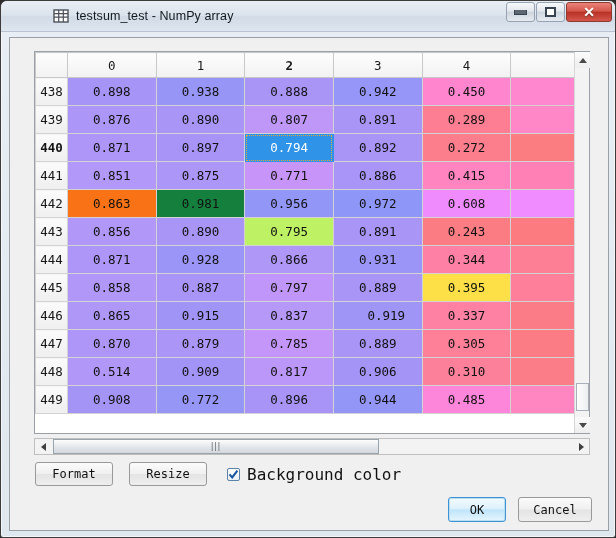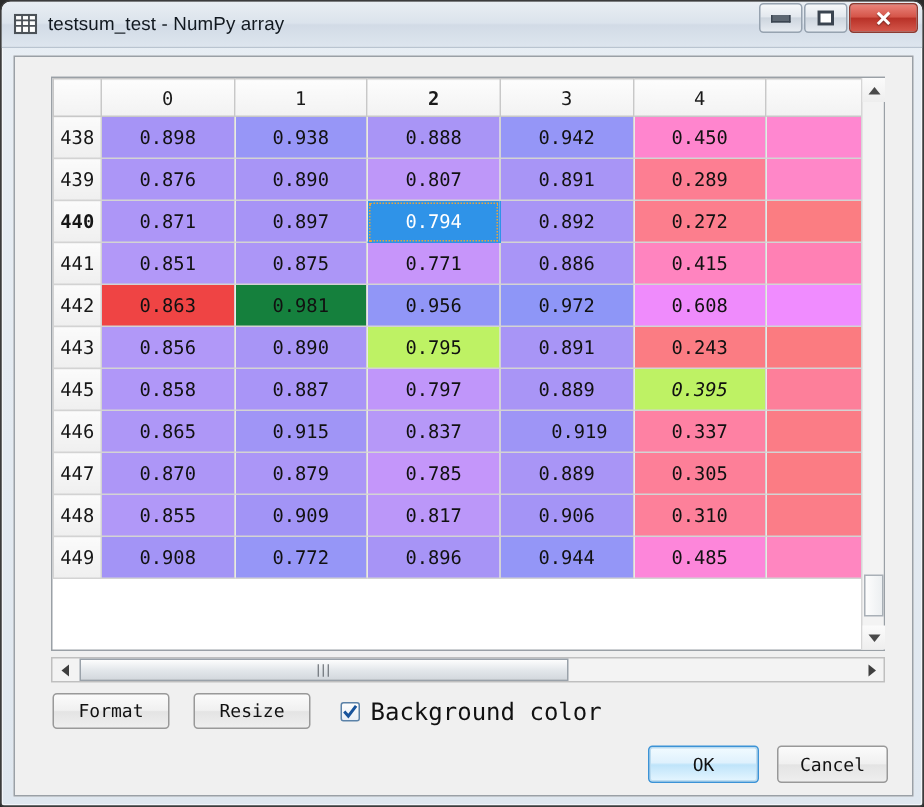--- a/index.html
+++ b/index.html
@@ -17,20 +17,21 @@
     box-shadow:inset 0 0 0 1px rgba(255,255,255,.6);
     overflow:hidden;
   }
   
   .titlebar{
     position:relative;height:30px;
     background:linear-gradient(180deg,#e9eef3 0%,#dbe3ec 48%,#d2dbe6 52%,#dde5ee 100%);
     border-bottom:1px solid #b9c4d0;
     display:flex;align-items:center;
     border-radius:6px 6px 0 0;
+    padding-left:44px;
   }
   .win-icon{
     width:16px;height:16px;margin-left:8px;margin-right:7px;
     display:block;flex:none;
   }
   .win-title{
     font-size:12.5px;color:#11181f;letter-spacing:.1px;
     white-space:nowrap;
   }
   .win-btns{position:absolute;right:2px;top:1px;display:flex;}
@@ -167,21 +168,21 @@
     box-sizing:border-box;flex:none;
   }
   .chk svg{display:block;}
   .chk-label{
     margin-left:7px;font-family:"DejaVu Sans Mono","Liberation Mono",monospace;
     font-size:16px;color:#111;white-space:nowrap;
   }
   
   .dlg-btns{position:absolute;right:16px;top:459px;display:flex;}
   .btn-ok{
-    width:74px;height:25px;margin-right:12px;
+    width:58px;height:25px;margin-right:12px;
     border:1px solid #3c93d6;border-radius:3px;
     background:linear-gradient(180deg,#f2fbff 0%,#dff1fd 45%,#bfe4fa 52%,#e6f6ff 100%);
     box-shadow:0 0 0 1px #bcdcf0 inset;
   }
   .btn-cancel{width:74px;height:25px;}
 </style>
 </head>
 <body>
 
 <div class="window">
@@ -257,43 +258,52 @@
                 <td class="rowhead">441</td>
                 <td class="cell" style="background-color: rgb(178, 152, 248);">0.851</td>
                 <td class="cell" style="background-color: rgb(172, 150, 247);">0.875</td>
                 <td class="cell" style="background-color: rgb(199, 149, 250);">0.771</td>
                 <td class="cell" style="background-color: rgb(169, 149, 247);">0.886</td>
                 <td class="cell" style="background-color: rgb(255, 132, 191);">0.415</td>
                 <td class="cell sliver" style="background-color: rgb(255, 128, 180);"></td>
               </tr>
               <tr>
                 <td class="rowhead">442</td>
-                <td class="cell" style="background-color: #ef4444; margin-top: 12px;">0.863</td>
+                <td class="cell" style="background-color: #f97316; margin-top: 12px;">0.863</td>
                 <td class="cell" style="background-color: #15803d;">0.981</td>
                 <td class="cell" style="background-color: rgb(145, 150, 247);">0.956</td>
                 <td class="cell" style="background-color: rgb(142, 150, 247);">0.972</td>
                 <td class="cell" style="background-color: rgb(239, 139, 252);">0.608</td>
                 <td class="cell sliver" style="background-color: rgb(240, 140, 255);"></td>
               </tr>
               <tr>
                 <td class="rowhead">443</td>
                 <td class="cell" style="background-color: rgb(177, 152, 248);">0.856</td>
                 <td class="cell" style="background-color: rgb(168, 149, 246);">0.890</td>
                 <td class="cell" style="background-color: #bef264;">0.795</td>
                 <td class="cell" style="background-color: rgb(168, 149, 246);">0.891</td>
                 <td class="cell" style="background-color: rgb(251, 124, 131);">0.243</td>
                 <td class="cell sliver" style="background-color: rgb(251, 123, 128);"></td>
               </tr>
               <tr>
+                <td class="rowhead">444</td>
+                <td class="cell" style="background-color: rgb(173, 150, 247);">0.871</td>
+                <td class="cell" style="background-color: rgb(155, 149, 247);">0.928</td>
+                <td class="cell" style="background-color: rgb(174, 151, 247);">0.866</td>
+                <td class="cell" style="background-color: rgb(154, 149, 247);">0.931</td>
+                <td class="cell" style="background-color: rgb(254, 129, 165);">0.344</td>
+                <td class="cell sliver" style="background-color: rgb(253, 127, 149);"></td>
+              </tr>
+              <tr>
                 <td class="rowhead">445</td>
                 <td class="cell" style="background-color: rgb(176, 151, 248);">0.858</td>
                 <td class="cell" style="background-color: rgb(169, 149, 247);">0.887</td>
                 <td class="cell" style="background-color: rgb(192, 150, 250);">0.797</td>
                 <td class="cell" style="background-color: rgb(169, 149, 246);">0.889</td>
-                <td class="cell" style="background-color: #bef264; font-style: italic;">0.395</td>
+                <td class="cell" style="background-color: #fde047;">0.395</td>
                 <td class="cell sliver" style="background-color: rgb(253, 127, 154);"></td>
               </tr>
               <tr>
                 <td class="rowhead">446</td>
                 <td class="cell" style="background-color: rgb(174, 151, 247);">0.865</td>
                 <td class="cell" style="background-color: rgb(160, 149, 246);">0.915</td>
                 <td class="cell" style="background-color: rgb(182, 152, 248);">0.837</td>
                 <td class="cell" style="background-color: rgb(158, 149, 246); padding-left: 17px;">0.919</td>
                 <td class="cell" style="background-color: rgb(254, 129, 163);">0.337</td>
                 <td class="cell sliver" style="background-color: rgb(251, 124, 134);"></td>
@@ -302,21 +312,21 @@
                 <td class="rowhead">447</td>
                 <td class="cell" style="background-color: rgb(173, 150, 247);">0.870</td>
                 <td class="cell" style="background-color: rgb(171, 150, 247);">0.879</td>
                 <td class="cell" style="background-color: rgb(196, 150, 250);">0.785</td>
                 <td class="cell" style="background-color: rgb(169, 149, 246);">0.889</td>
                 <td class="cell" style="background-color: rgb(253, 127, 152);">0.305</td>
                 <td class="cell sliver" style="background-color: rgb(251, 124, 132);"></td>
               </tr>
               <tr>
                 <td class="rowhead">448</td>
-                <td class="cell" style="background-color: rgb(177, 152, 248);">0.855</td>
+                <td class="cell" style="background-color: rgb(177, 152, 248);">0.514</td>
                 <td class="cell" style="background-color: rgb(162, 148, 246);">0.909</td>
                 <td class="cell" style="background-color: rgb(187, 151, 249);">0.817</td>
                 <td class="cell" style="background-color: rgb(164, 148, 246);">0.906</td>
                 <td class="cell" style="background-color: rgb(253, 128, 154);">0.310</td>
                 <td class="cell sliver" style="background-color: rgb(251, 125, 136);"></td>
               </tr>
               <tr>
                 <td class="rowhead">449</td>
                 <td class="cell" style="background-color: rgb(163, 148, 246);">0.908</td>
                 <td class="cell" style="background-color: rgb(150, 150, 247);">0.772</td>

